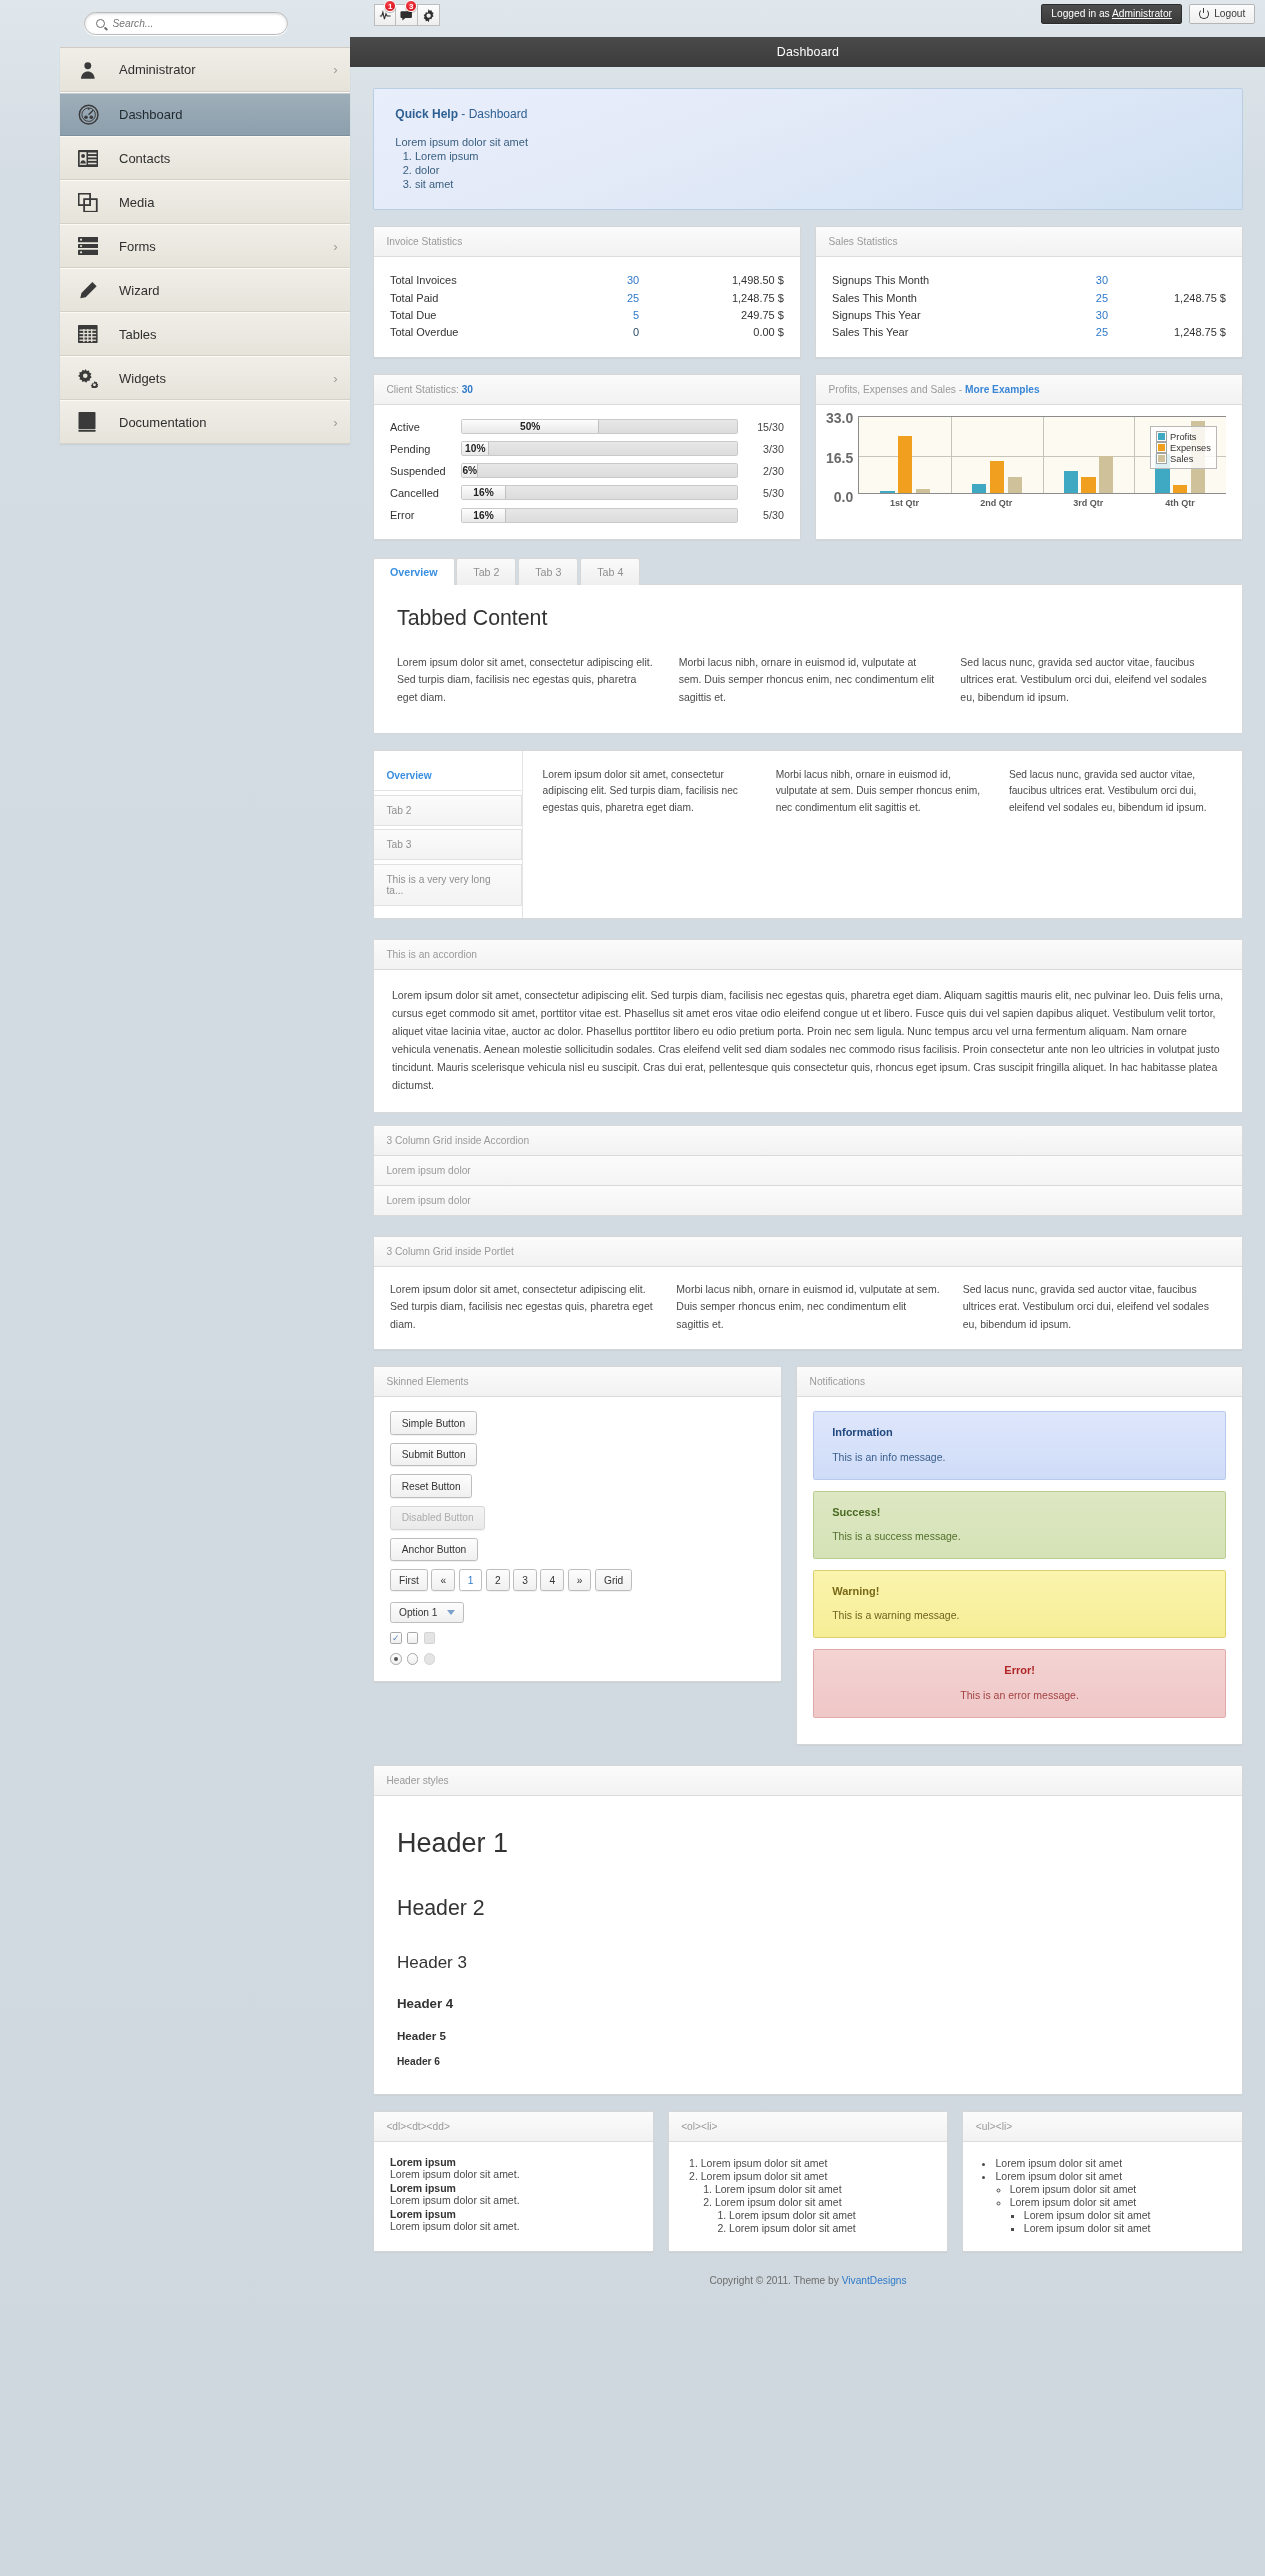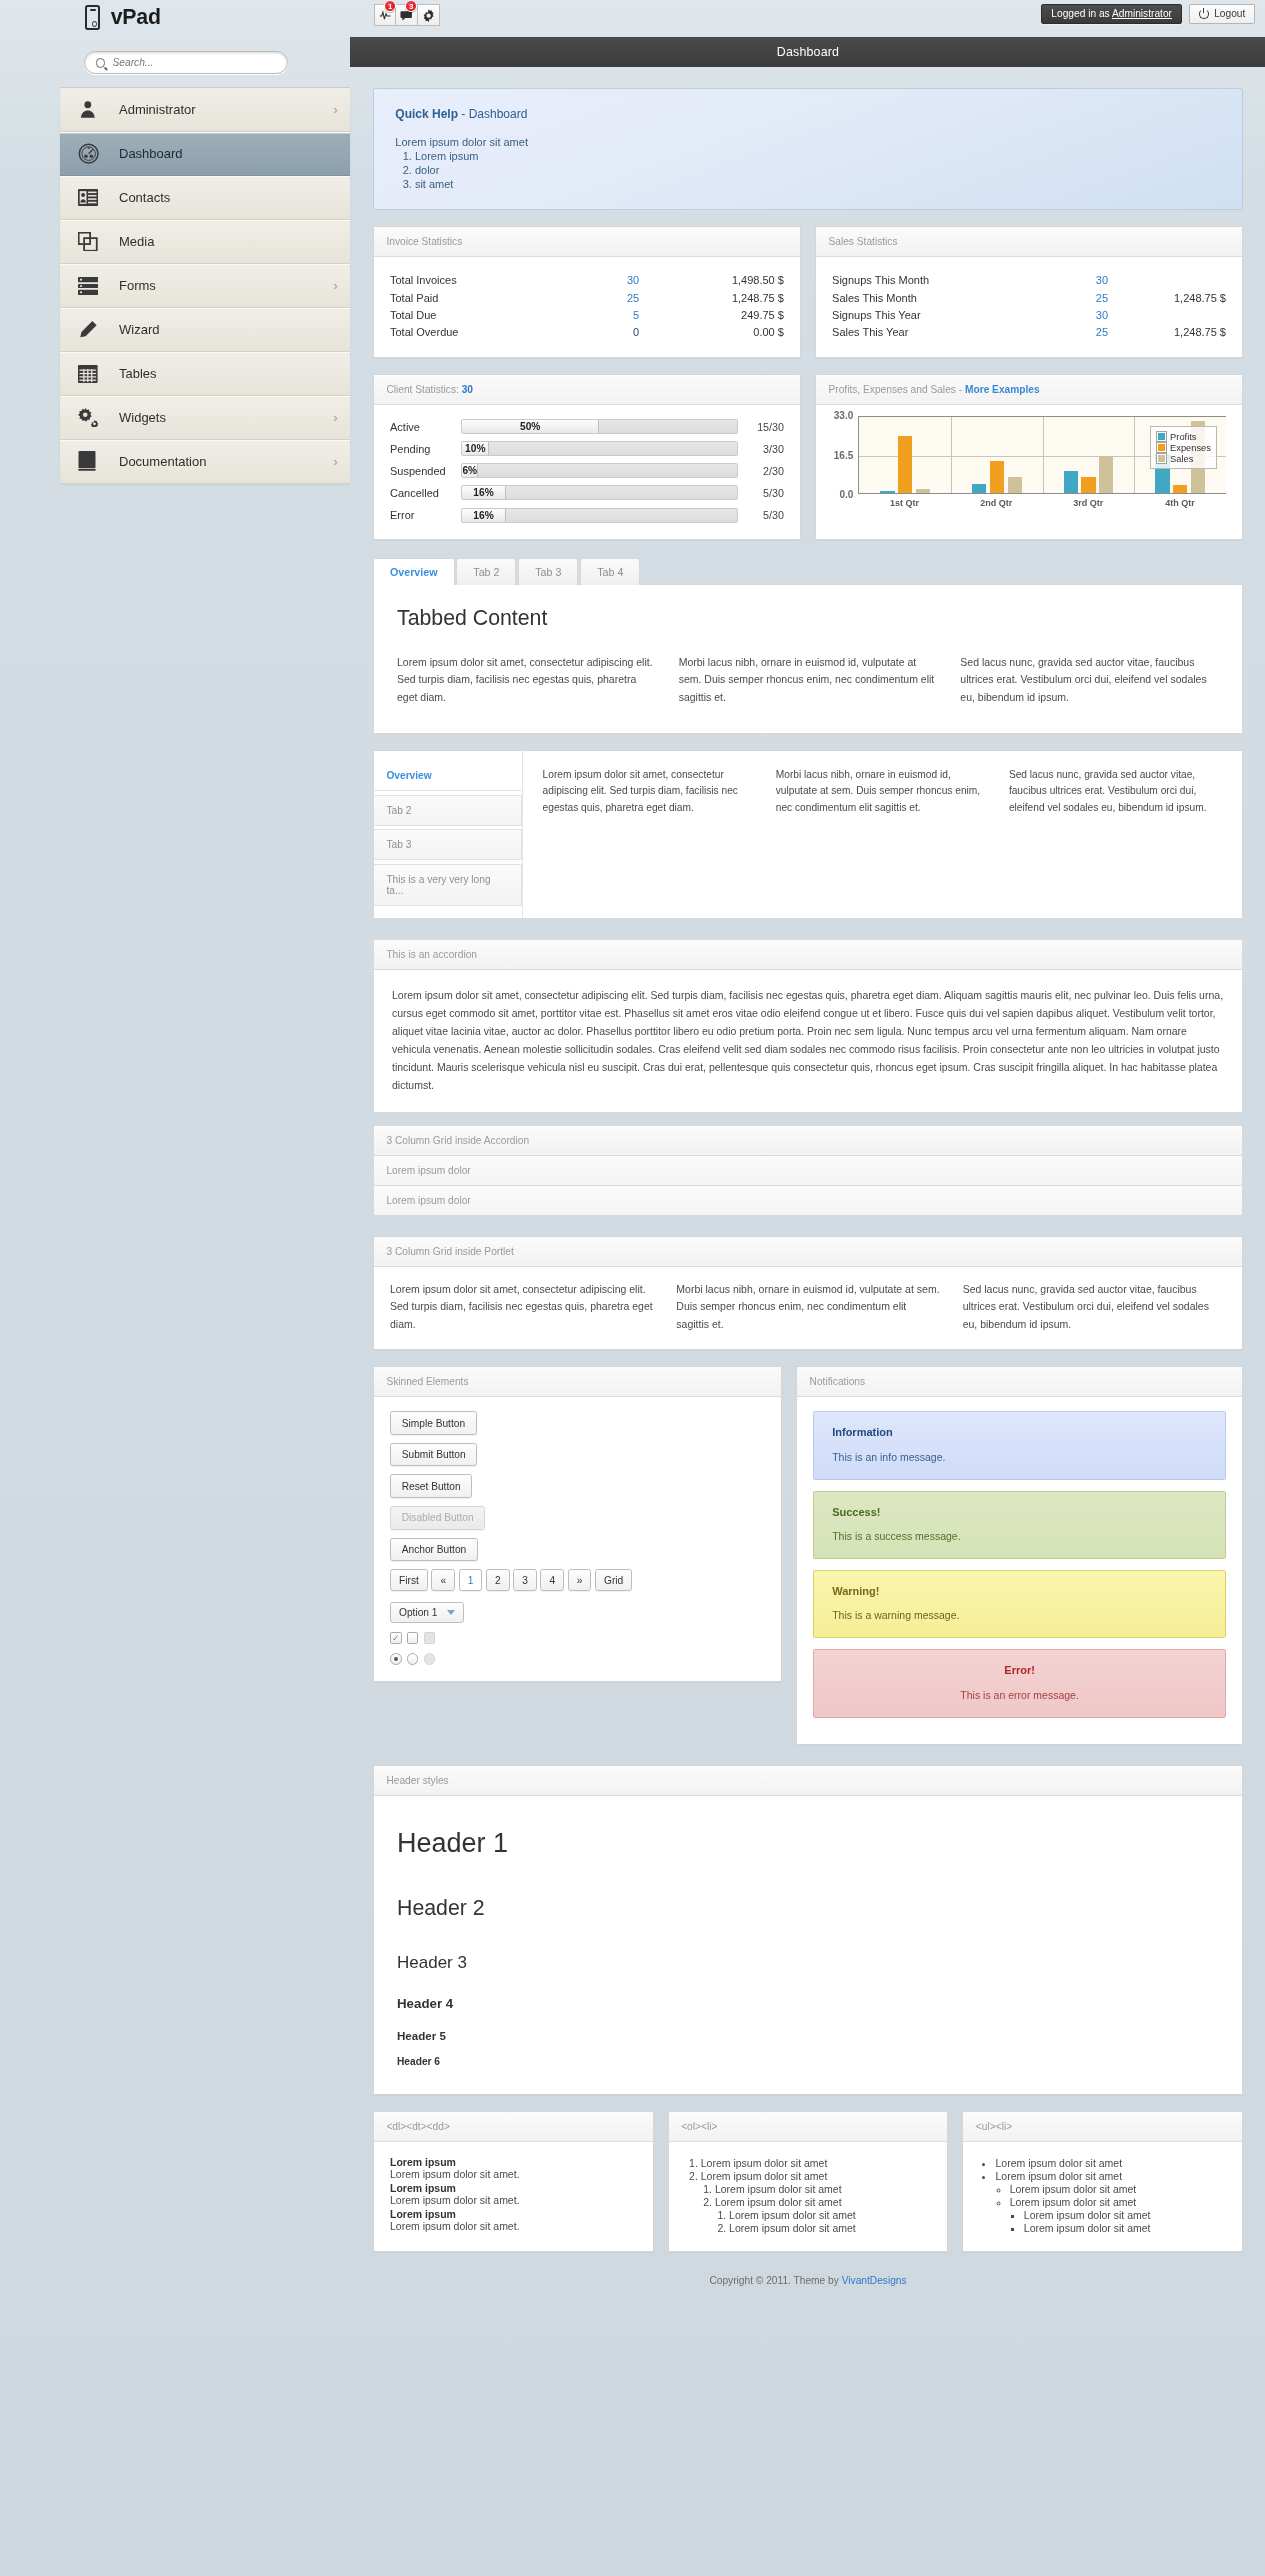--- a/index.html
+++ b/index.html
@@ -115,21 +115,21 @@
       border:0.9px solid #c9c9c9; border-radius:1.8px; position:relative; overflow:hidden; }
   .pfill { height: 100%; background: linear-gradient(180deg,#fdfdfd,#e8e8e8);
       border-right: 0.9px solid #c0c0c0; display:flex; align-items:center; justify-content:center; }
   .pval { font-size:10.2px; font-weight:bold; color:#222; white-space:nowrap; padding: 0 2.7px; }
   .pratio { width: 46px; text-align:right; color:#444; font-size:10.7px; }
 
   
   .chart-area { padding: 10.7px 12.4px 5.3px 12.4px; }
   .chart { position: relative; height: 96px; }
   .c-ylabels { position:absolute; left:0; top:0; width: 28.4px; height: 78px; }
-  .c-ylabels span { position:absolute; right:3.6px; font-size:10px; color:#6a6a6a; font-weight:bold; }
+  .c-ylabels span { position:absolute; right:3.6px; font-size:14px; color:#6a6a6a; font-weight:bold; }
   .c-plot { position:absolute; left: 30px; right: 3.6px; top: 0; height: 78px;
       background: #fdfaf2; border:0.9px solid #8c8c8c; border-right: none; border-bottom: 0.9px solid #8c8c8c;
       display:flex; }
   .c-grid-h { position:absolute; left:0; right:0; height:0.9px; background:#c9c4b8; }
   .c-grid-v { position:absolute; top:0; bottom:0; width:0.9px; background:#c9c4b8; }
   .c-group { flex:1; display:flex; align-items:flex-end; justify-content:center; gap: 3.6px;
       position:relative; z-index:2; padding-bottom:0; }
   .c-bar { width: 14.2px; }
   .c-xlabels { position:absolute; left:30px; right:3.6px; top: 82px; display:flex; }
   .c-xlabels span { flex:1; text-align:center; font-size:9px; color:#5a5a5a; font-weight:bold; }
@@ -234,24 +234,20 @@
 
   .footer { text-align:center; font-size: 10.2px; color:#6d6d6d; padding: 23px 0 25px; }
   .footer a { color:#2f79c8; text-decoration:none; }
 </style>
 </head>
 <body>
 
 <div class="page">
 
   <div class="sidebar">
-    <div class="brand">
-      <span class="brand-icon"></span>
-      <span class="brand-name">vPad</span>
-    </div>
     <div class="search-wrap">
       <div class="search-box">
         <span class="search-icon"></span>
         <input class="search-input" placeholder="Search..." style="">
       </div>
     </div>
     <div class="nav" id="nav">
         <div class="nav-item">
     <span class="nav-ico">
             <svg width="19.6" height="19.6" viewBox="0 0 24 24">

